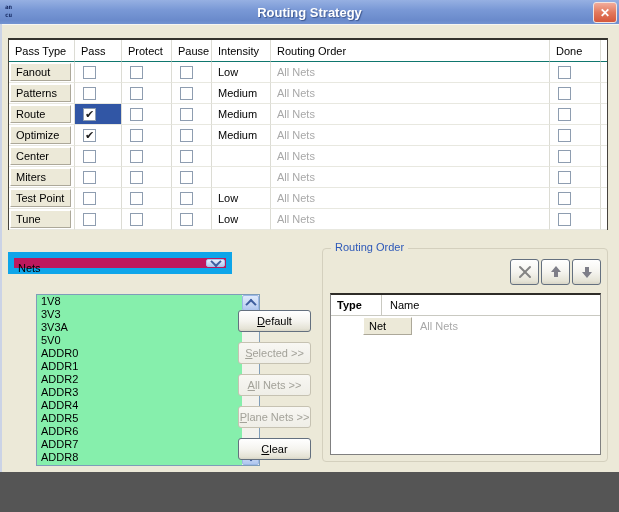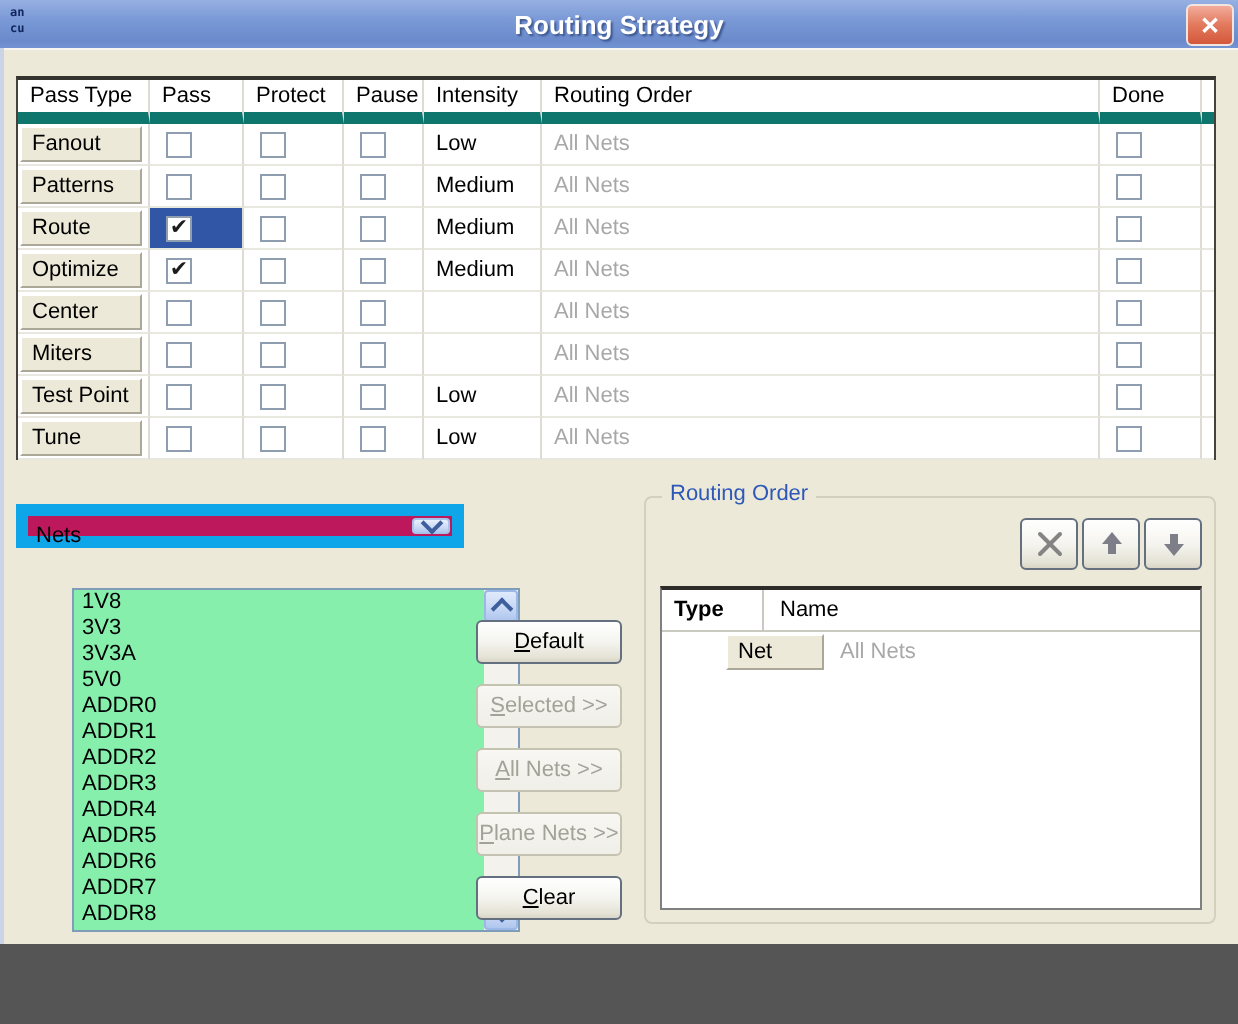--- a/index.html
+++ b/index.html
@@ -20,21 +20,21 @@
             cursor:pointer;}
   .edge-l{position:absolute;left:0;top:24px;width:2px;height:488px;background:#CBD3E6;}
   
   .ptable{position:absolute;left:8px;top:38px;width:600px;height:192px;background:#fff;
           border:1px solid #45423C;border-top:2px solid #35332E;box-sizing:border-box;
           display:grid;grid-template-columns:66px 47px 50px 40px 59px 279px 51px auto;
           grid-template-rows:22px repeat(8,21px);}
   .pc{border-right:1px solid #DCDCD4;border-bottom:1px solid #E8E8E0;display:flex;align-items:center;
       overflow:hidden;white-space:nowrap;}
   .pc.last{border-right:none;}
-  .th{border-bottom:6px solid #0f766e;padding-left:6px;}
+  .th{border-bottom:1px solid #0f766e;padding-left:6px;}
   .txt{padding-left:6px;}
   .gray{color:#A8A8A8;padding-left:6px;}
   .chk{padding-left:8px;}
   .selcell{background:#3156A5;}
   .rowheadcell{position:relative;padding:0;}
   .rowhdr{position:absolute;left:1px;top:1px;right:3px;bottom:1px;background:#ECE9D8;
           border:1px solid;border-color:#FFFFFF #ACA899 #ACA899 #FFFFFF;
           display:flex;align-items:center;padding-left:5px;box-sizing:border-box;}
   .cb{width:13px;height:13px;background:#fff;border:1px solid #8E9DB0;box-sizing:border-box;
       display:flex;align-items:center;justify-content:center;font-size:11px;line-height:11px;color:#1c1c1c;flex:0 0 auto;}

